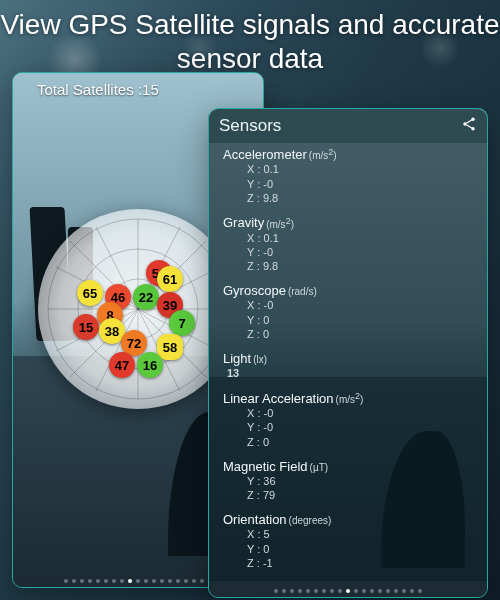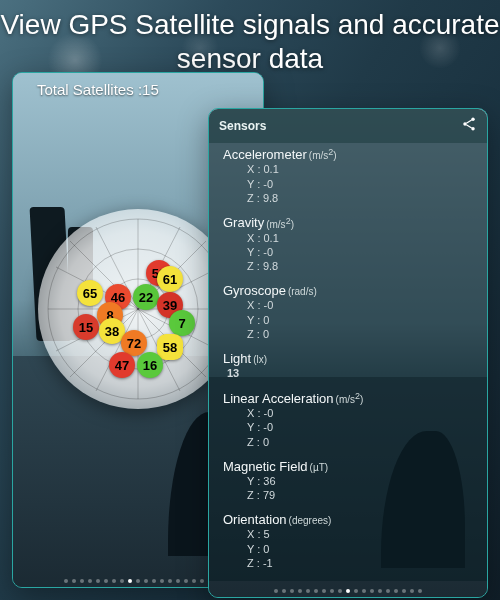--- a/index.html
+++ b/index.html
@@ -111,21 +111,21 @@
 
   
   .sensors-header {
     position: absolute; top: 0; left:0; right:0;
     height: 34px;
     background: rgba(10, 36, 40, 0.75);
     display:flex; align-items:center; justify-content:space-between;
     padding: 0 10px;
   }
   .sensors-title {
-    color:#e9f3f2; font-size: 12px; font-weight: 700;
+    color:#e9f3f2; font-size: 17px; font-weight: 400;
   }
   .share-icon { color:#fff; }
   .sensors-body {
     position:absolute; top:34px; left:0; right:0; bottom:16px;
     padding: 4px 14px 0 14px;
     background: rgba(10, 30, 36, 0.6);
     color:#e8eef0;
     overflow:hidden;
   }
   .sensor { margin-bottom: 10px; }

